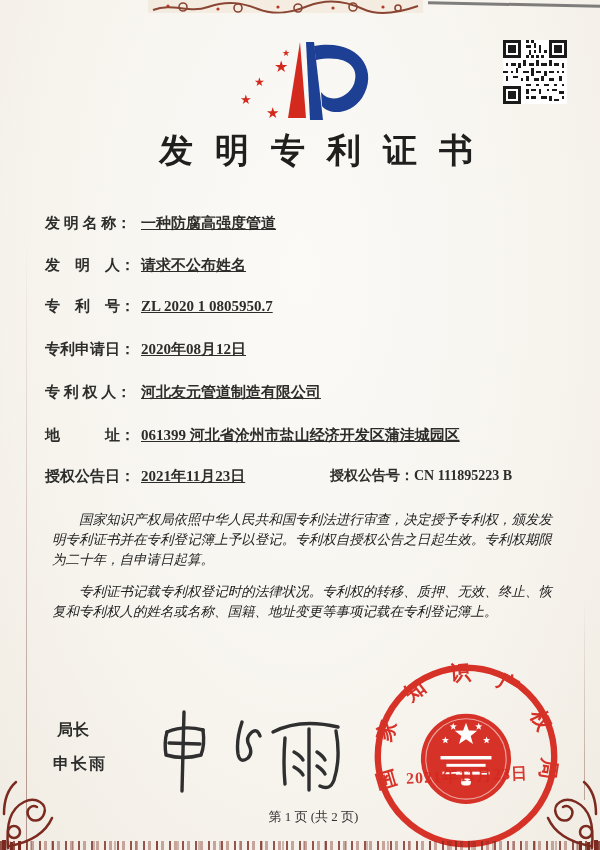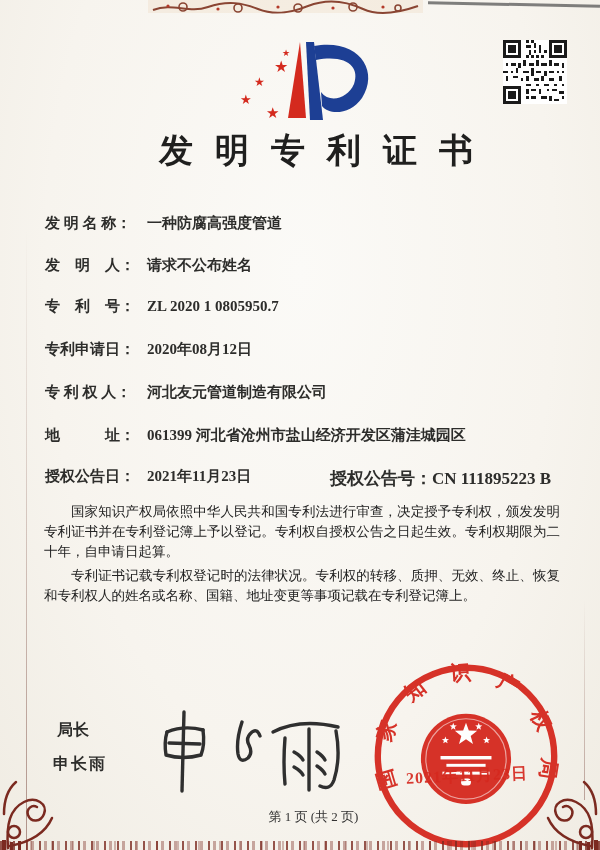--- a/index.html
+++ b/index.html
@@ -9,25 +9,25 @@
       radial-gradient(ellipse at 50% 32%, #fbfaf7 0%, #f7f4ee 60%, #f0ece3 100%);
     font-family:"Liberation Serif","DejaVu Serif",serif;
     color:#2d2d2b;
   }
   .abs{position:absolute;}
   .cert-no{left:45px;top:38px;font-size:15px;letter-spacing:3px;color:#4a4a46;}
   .title{left:0;right:0;top:128px;text-align:center;font-size:34px;font-weight:bold;
          letter-spacing:22px;text-indent:22px;color:#1f1f1e;padding-left:32px;}
   .field-row{left:45px;font-size:15px;font-weight:600;white-space:nowrap;}
   .field-row .lab{display:inline-block;min-width:96px;}
-  .field-row .val{margin-left:6px;}
-  .grant-no{left:330px;font-size:17px;font-weight:600;white-space:nowrap;}
+  .field-row .val{text-decoration:underline;}
+  .grant-no{left:330px;font-size:14px;font-weight:600;white-space:nowrap;}
   .body-text{left:40px;width:524px;top:498px;font-size:13.5px;line-height:20px;
              text-align:justify;color:#222;}
-  .body-text p{margin:4px;text-indent:2em;}
+  .body-text p{margin:12px;text-indent:2em;font-style:italic;}
   .director-role{left:57px;top:720px;font-size:16px;font-weight:bold;}
   .director-name{left:53px;top:754px;font-size:16px;font-weight:bold;letter-spacing:2px;}
   .footer{left:0;right:0;top:808px;text-align:center;font-size:13px;color:#333;padding-left:27px;}
   .date-stamp{left:372px;top:766px;width:190px;text-align:center;font-size:16px;
               font-weight:bold;color:rgba(213,40,30,.92);letter-spacing:1px;
               transform:rotate(-2.5deg);}
   .topline{left:428px;top:3px;width:172px;height:3px;background:#555;opacity:.75;
            transform:rotate(1.2deg);}
   .edge-left{left:26px;top:230px;width:1px;height:620px;
              background:linear-gradient(to bottom,rgba(140,120,110,0),rgba(120,70,60,.55));}

